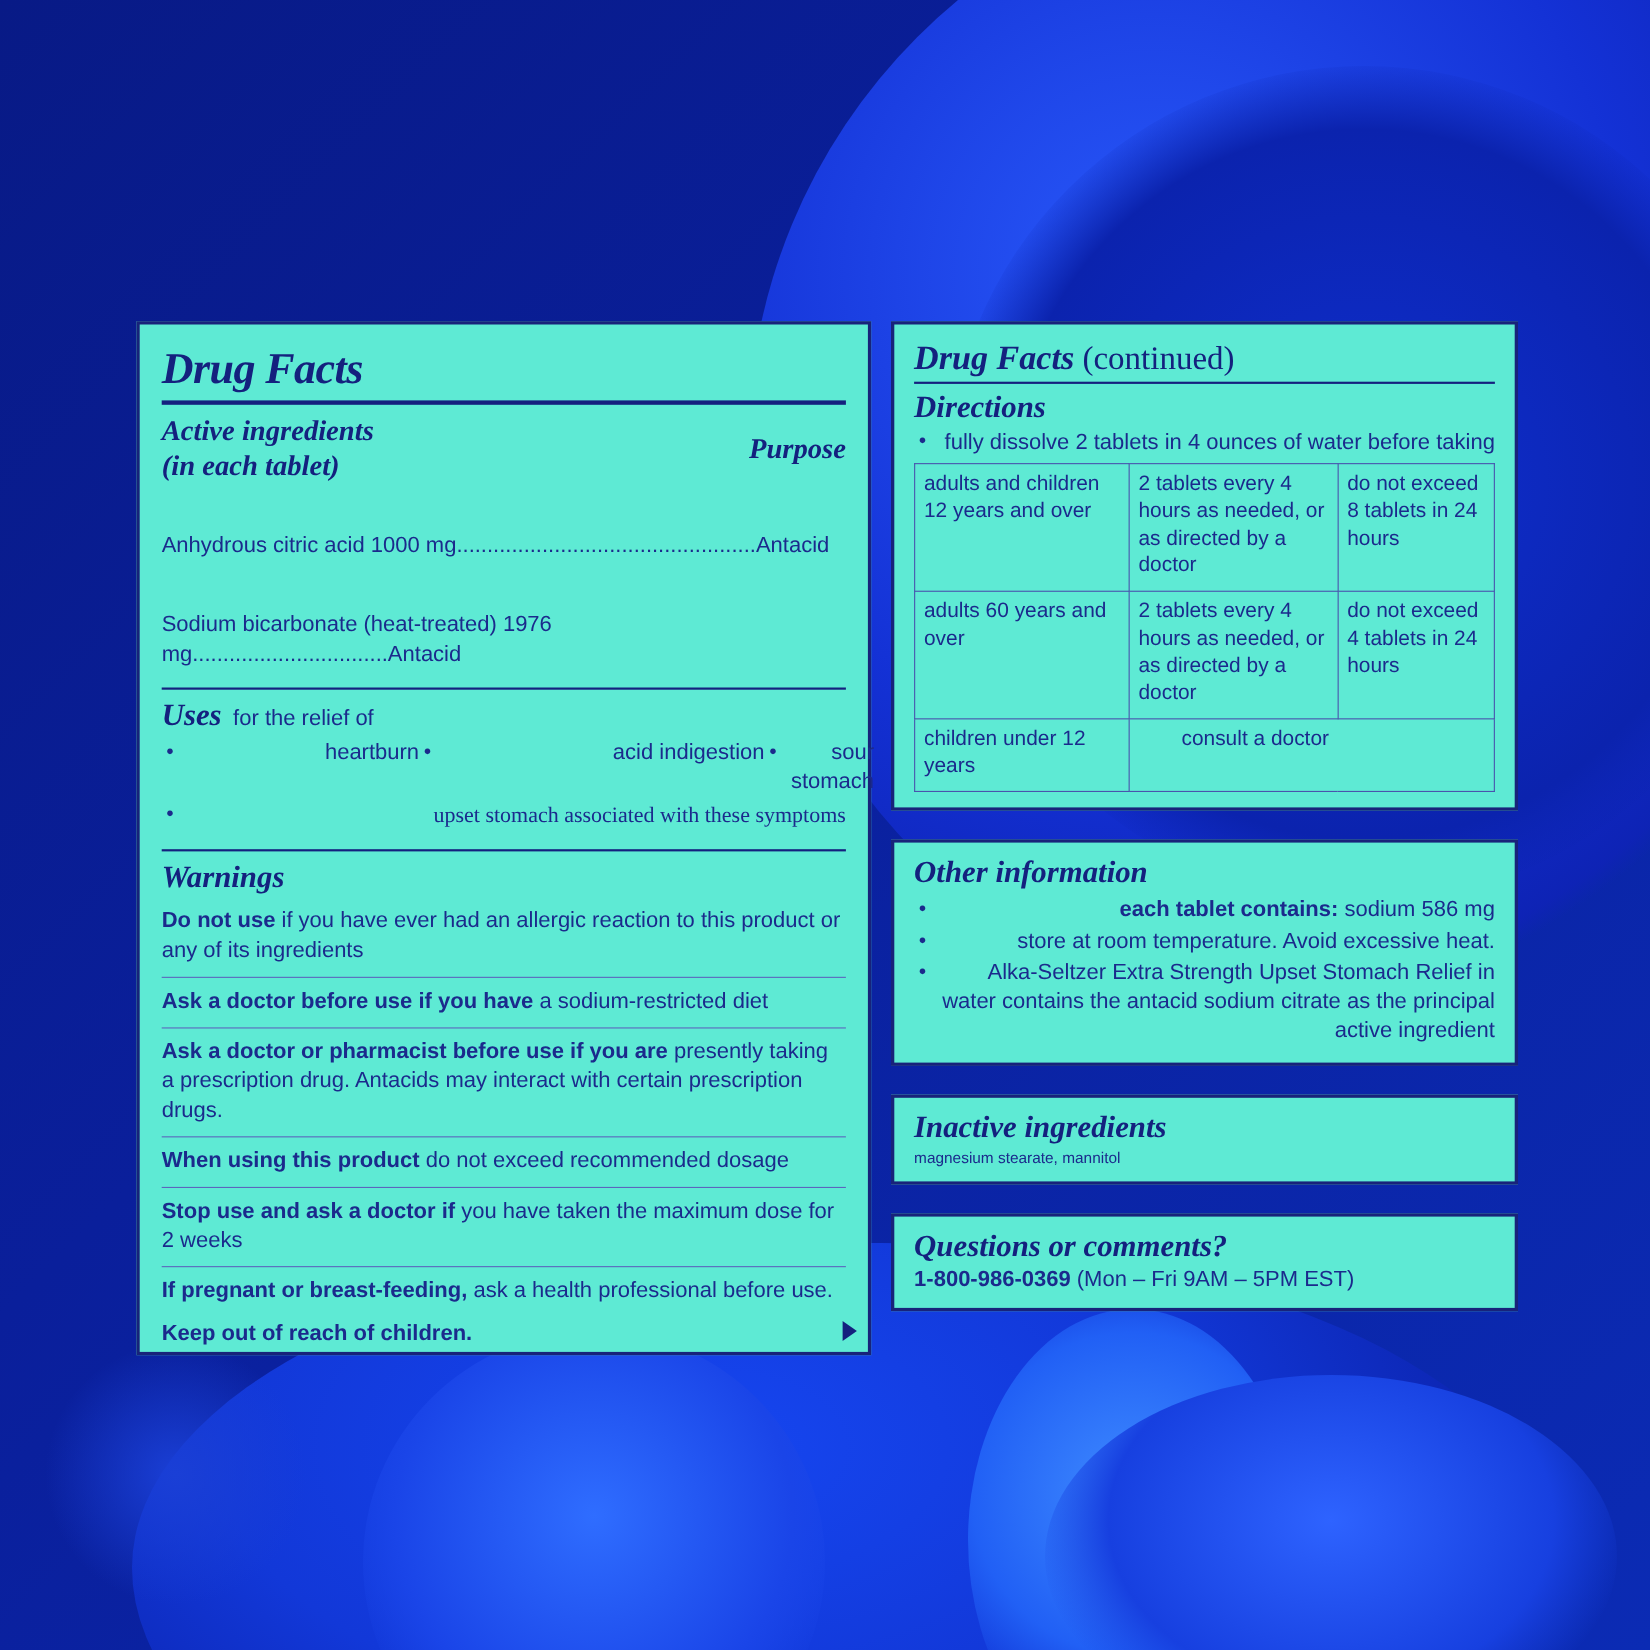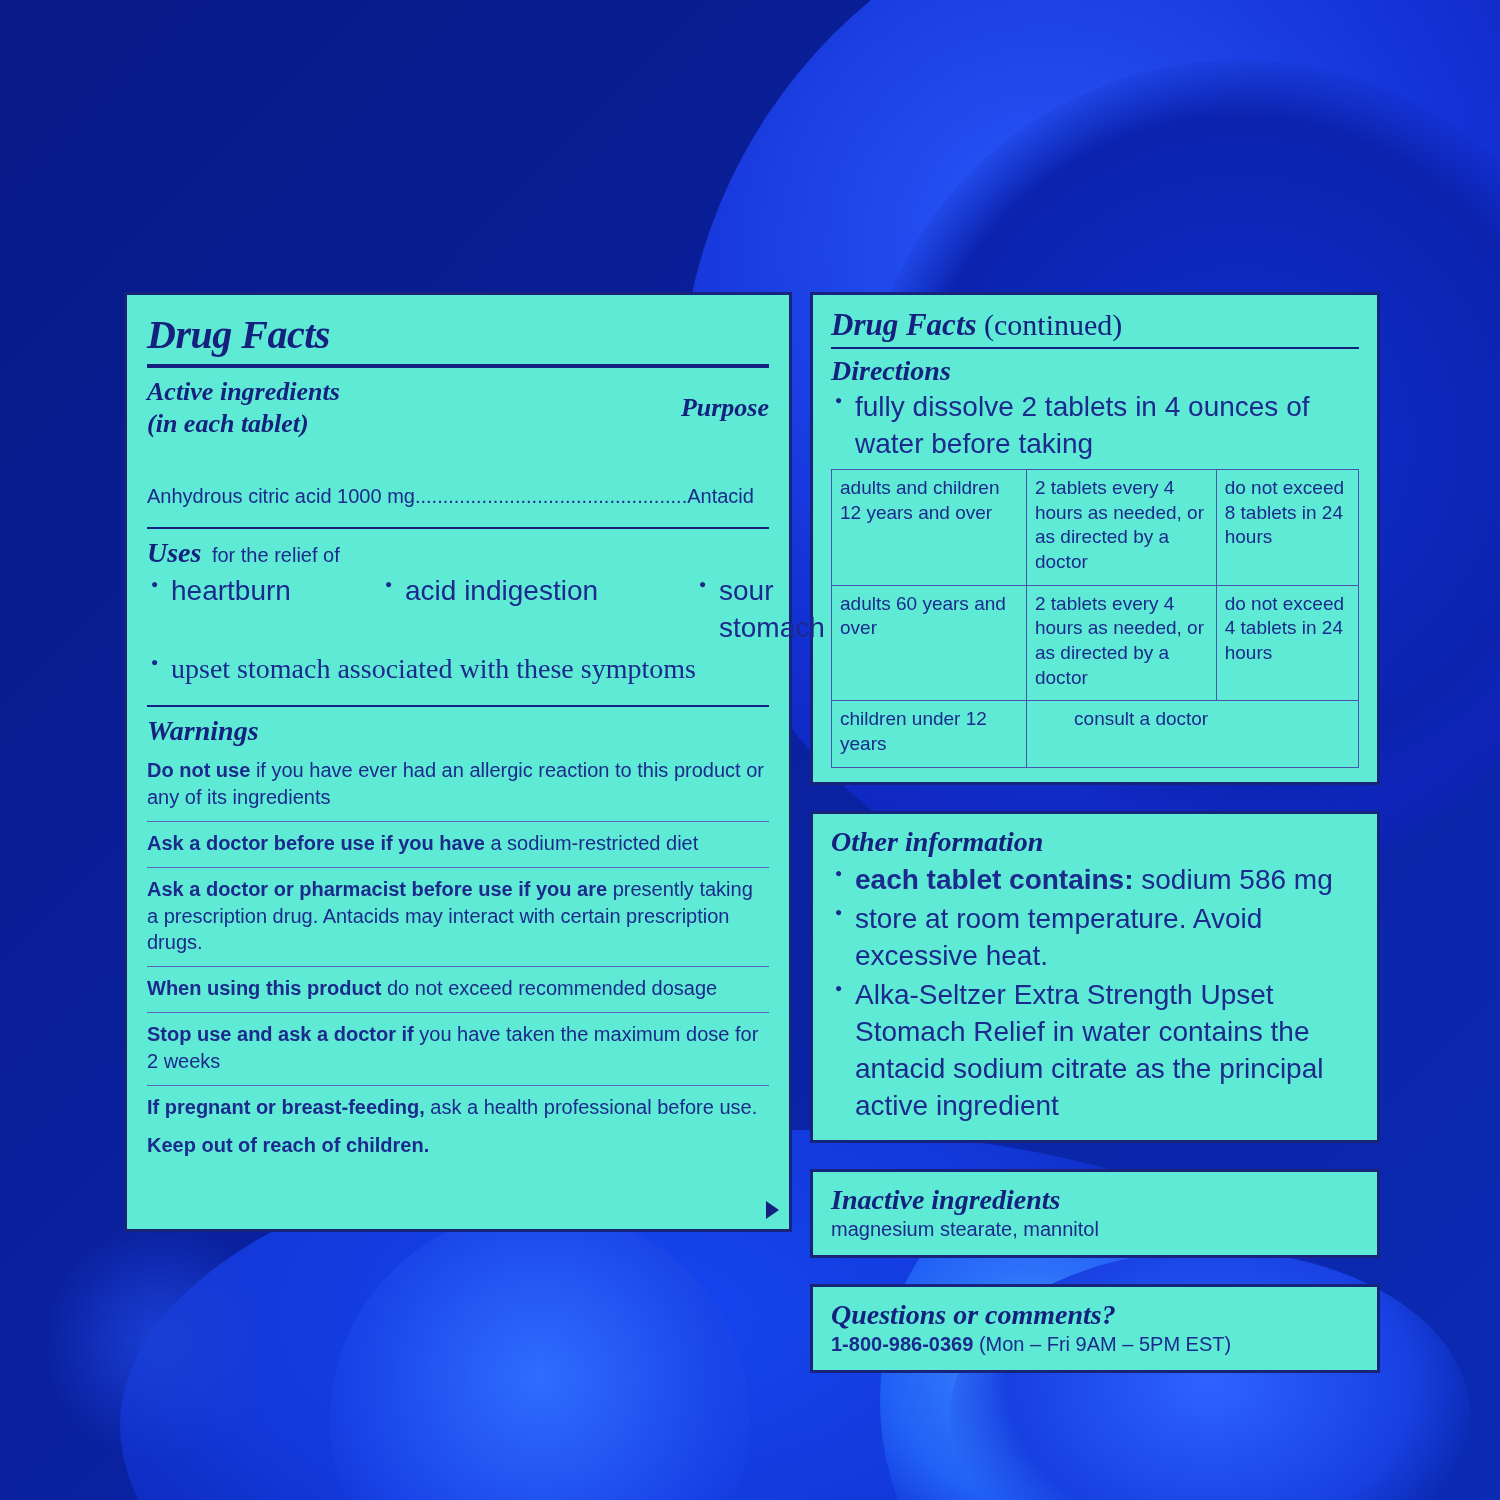--- a/index.html
+++ b/index.html
@@ -168,24 +168,25 @@
   }
 
   ul.bul {
     list-style: none;
     margin: 6px 0 0 0;
     padding: 0;
   }
   ul.bul li {
     position: relative;
     padding-left: 24px;
-    font-size: 28px;
+    font-size: 20px;
     line-height: 1.32;
     color: #1b2a8c;
     margin-bottom: 2px;
+    text-align: right;
   }
   ul.bul li:before {
     content: "\25CF";
     position: absolute;
     left: 4px;
     top: 0;
     font-size: 12px;
     line-height: 1.9;
     color: #1b2a8c;
   }
@@ -230,21 +231,21 @@
   }
   table.dir td.c1 { width: 37%; }
   table.dir td.c2 { width: 36%; }
   table.dir td.c3 { width: 27%; }
   table.dir tr.last td.c2 { border-right: none; text-align: right; }
   table.dir tr.last td.c3 { border-left: none; }
 
   .oi-list li b { font-weight: bold; }
 
   .inact-text {
-    font-size: 20px;
+    font-size: 14px;
     color: #1b2a8c;
     margin-top: 2px;
   }
   .q-phone {
     font-size: 20px;
     color: #1b2a8c;
     margin-top: 2px;
   }
   .q-phone b { font-weight: bold; }
 </style>
@@ -272,20 +273,21 @@
       <div class="ai-head">
         <div class="lft">
           <div>Active ingredients</div>
           <div>(in each tablet)</div>
         </div>
         <div class="rgt">Purpose</div>
       </div>
 
       <div style="margin-top:10px;">
         <div class="ai-line">Anhydrous citric acid 1000 mg.................................................Antacid</div>
+        <div class="ai-line">Sodium bicarbonate (heat-treated) 1976 mg................................Antacid</div>
       </div>
 
       <div class="rule-med" style="margin-top:16px;"></div>
 
       <div>
         <span class="sec-title">Uses</span>
         <span class="sec-title-sub">for the relief of</span>
         <div class="uses-row">
           <ul class="bul" style="margin-top:0;">
             <li class="u1">heartburn</li>

